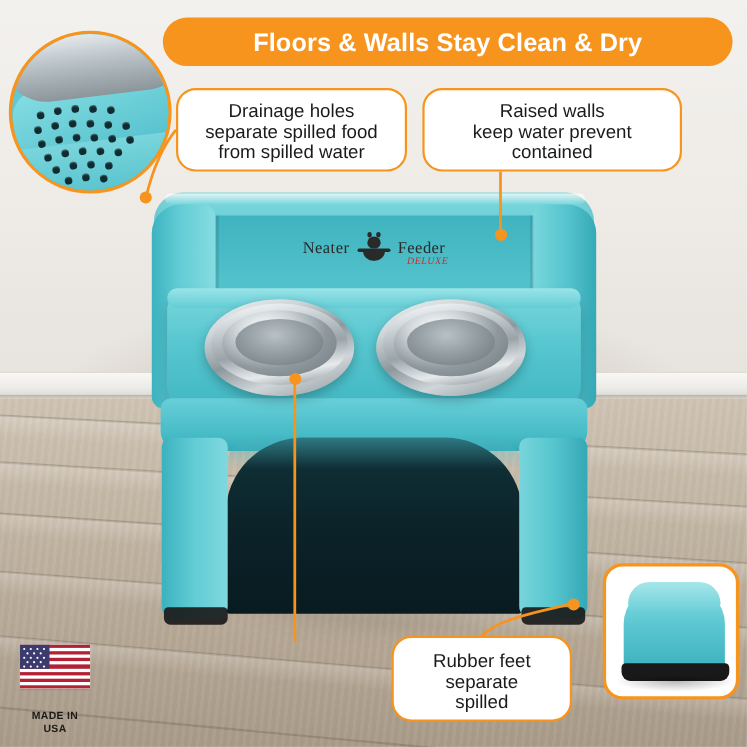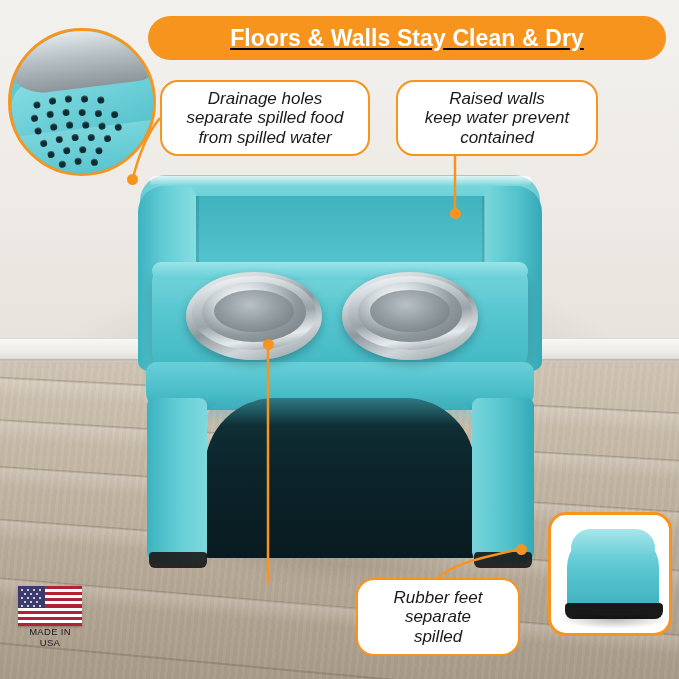--- a/index.html
+++ b/index.html
@@ -215,44 +215,43 @@
   .bowl-r-rim   { left: 348px; top: 276px; width: 124px; height: 74px; }
   .bowl-r-inner { left: 358px; top: 282px; width: 104px; height: 60px; }
   .bowl-r-deep  { left: 370px; top: 290px; width: 80px; height: 42px; }
 
   
   .banner {
     position: absolute;
     left: 148px; top: 16px; width: 518px; height: 44px;
     background: #f7941e;
     border-radius: 22px;
-    display: flex; align-items: center; justify-content: center; text-decoration: underline;
+    display: flex; align-items: center; justify-content: center;
   }
   .banner-text {
     color: #ffffff; font-size: 23px; font-weight: bold;
     letter-spacing: .1px; white-space: nowrap;
   }
 
   
   .callout {
     position: absolute;
     background: #ffffff;
     border: 2.5px solid #f7941e;
     border-radius: 18px;
-    display: flex; align-items: center; justify-content: center;
+    display: flex; align-items: flex-end; justify-content: center;
     text-align: center;
     color: #1a1a1a;
     line-height: 1.12;
     padding: 6px 10px;
-    font-style: italic;
   }
   .callout span { display: block; font-size: 17px; }
 
   #co-drain { left: 160px; top: 80px;  width: 210px; height: 76px; }
-  #co-walls { left: 396px; top: 80px;  width: 202px; height: 76px; }
+  #co-walls { left: 384px; top: 80px;  width: 236px; height: 76px; }
   #co-bowls { left: 150px; top: 584px; width: 170px; height: 70px; }
   #co-feet  { left: 356px; top: 578px; width: 164px; height: 78px; }
 
   
   .leader { position: absolute; stroke: #f7941e; stroke-width: 2.5px; fill: none; }
   .dot {
     position: absolute; width: 11px; height: 11px; border-radius: 50%;
     background: #f7941e;
   }
 
@@ -325,21 +324,21 @@
   }
   .flag .stripe { position: absolute; left: 0; width: 64px; height: 3.08px; background: #b22234; }
   .flag .canton {
     position: absolute; left: 0; top: 0; width: 27px; height: 21.5px;
     background: #3c3b6e;
   }
   .flag .star {
     position: absolute; width: 2px; height: 2px; background: #fff; border-radius: 50%;
   }
   .usa-text {
-    margin-top: 0; font-size: 9.5px; font-weight: normal; color: #1a1a1a;
+    margin-top: 20px; font-size: 9.5px; font-weight: bold; color: #1a1a1a;
     letter-spacing: .3px; text-align: center; width: 64px;
   }
 </style>
 </head>
 <body>
 
 <div id="stage">
 
   <div class="wall"></div>
   <div class="wall-shadow"></div>
@@ -373,20 +372,30 @@
     <div class="fd-tray"></div>
     <div class="fd-tray-lip"></div>
     <div class="fd-apron"></div>
     <div class="fd-arch"></div>
     <div class="fd-arch-hi"></div>
     <div class="fd-stand-l"></div>
     <div class="fd-stand-r"></div>
     <div class="fd-foot-l"></div>
     <div class="fd-foot-r"></div>
 
+    <div class="logo">
+      <span class="logo-word">Neater</span>
+      <span class="logo-bowl">
+        <span class="paw"></span>
+          <span class="bar"></span>
+          <span class="cup"></span>
+      </span>
+      <span class="logo-word">Feeder</span>
+      <span class="logo-sub">DELUXE</span>
+    </div>
 
     <div class="bowl bowl-outer bowl-l-outer"></div>
     <div class="bowl bowl-rim bowl-l-rim"></div>
     <div class="bowl bowl-inner bowl-l-inner"></div>
     <div class="bowl bowl-deep bowl-l-deep"></div>
 
     <div class="bowl bowl-outer bowl-r-outer"></div>
     <div class="bowl bowl-rim bowl-r-rim"></div>
     <div class="bowl bowl-inner bowl-r-inner"></div>
     <div class="bowl bowl-deep bowl-r-deep"></div>

